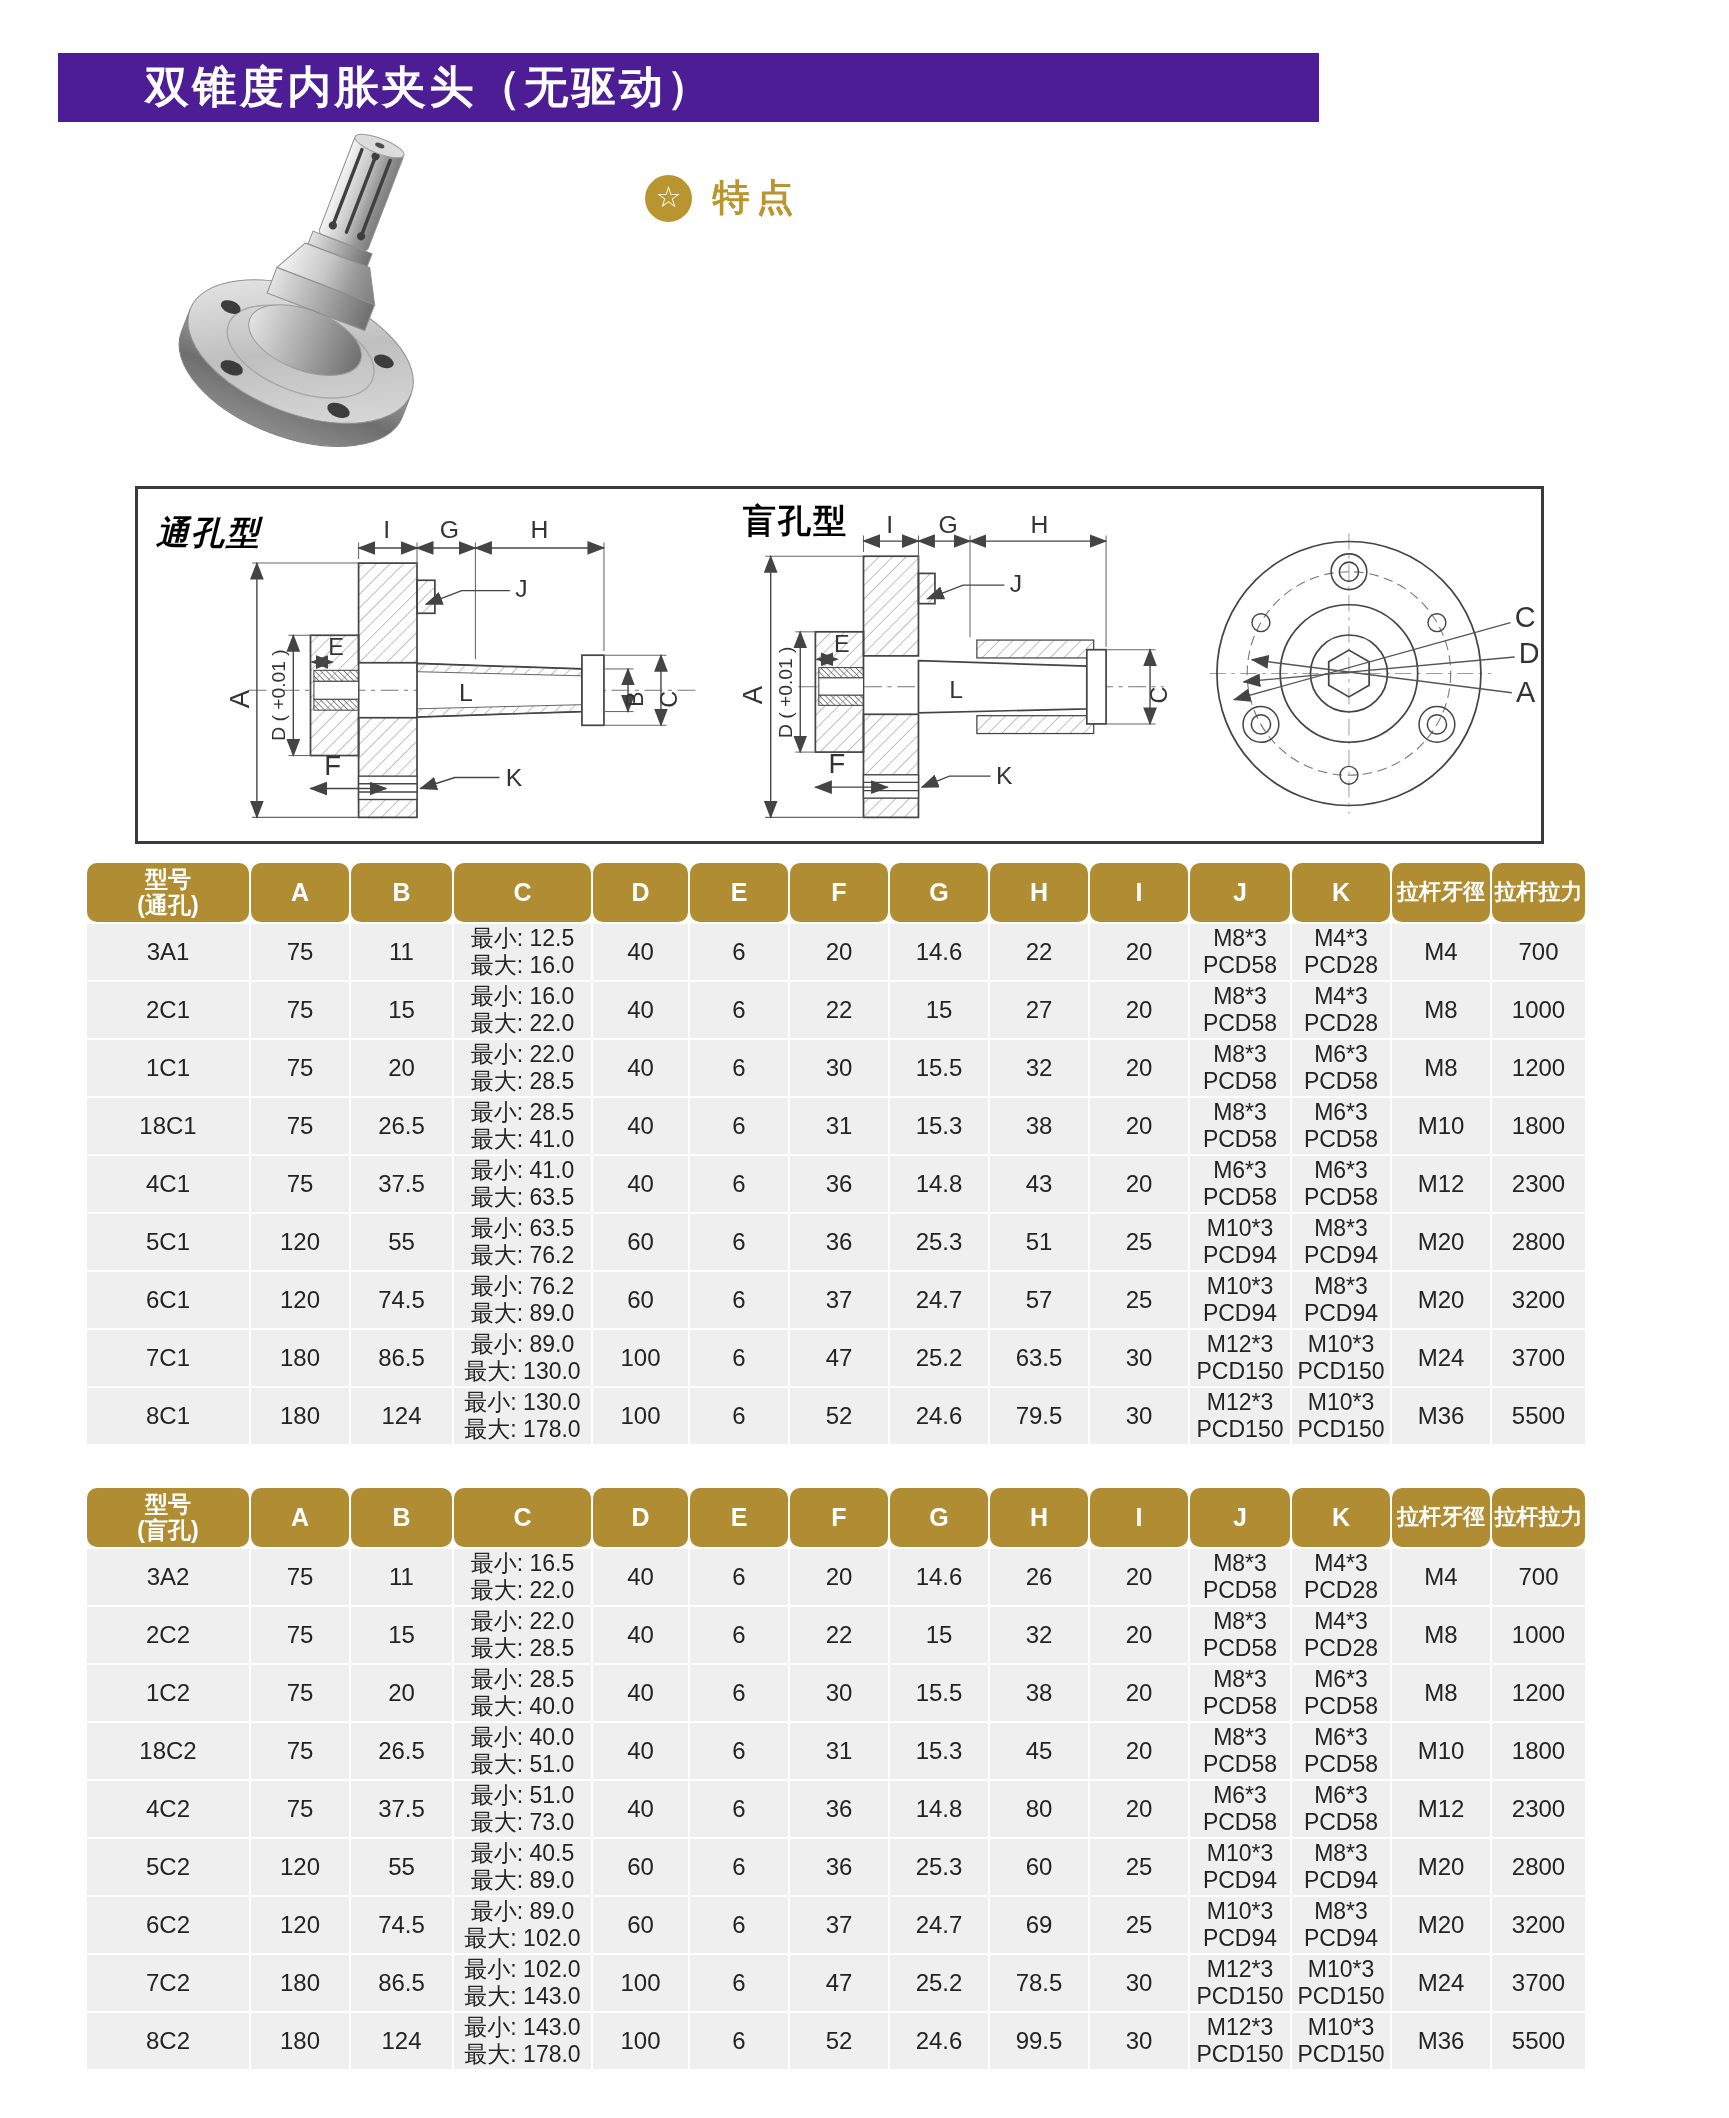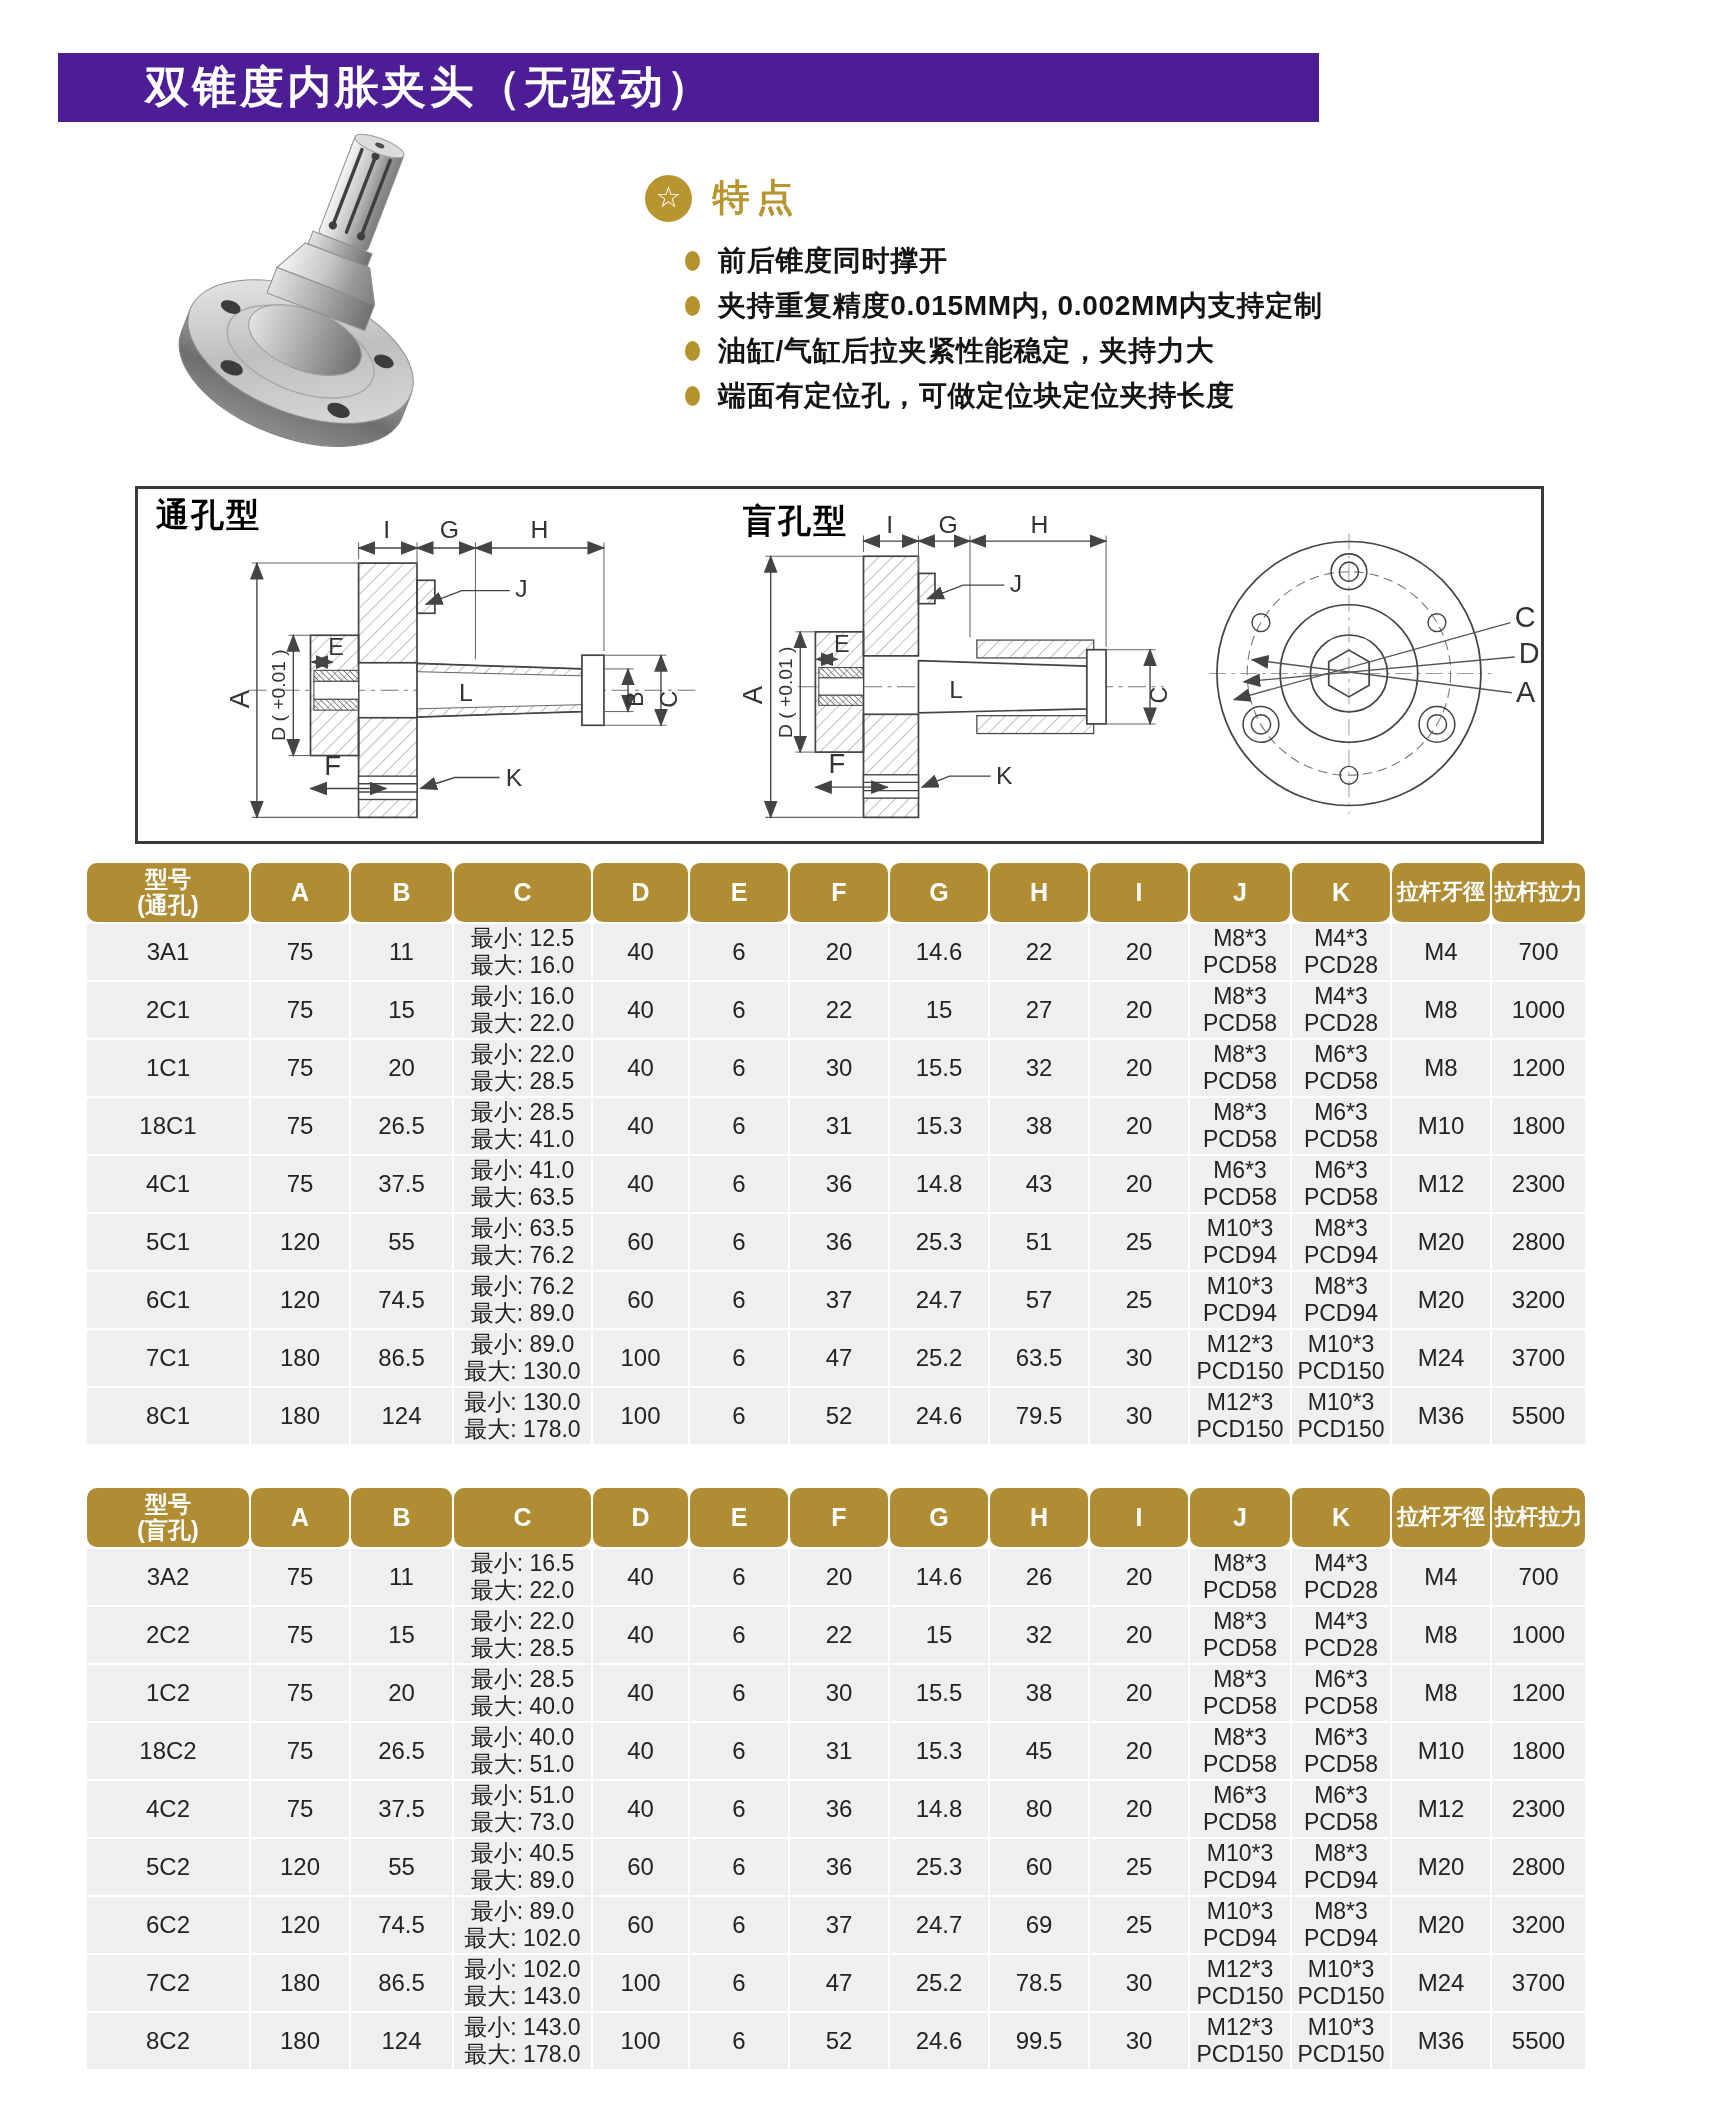--- a/index.html
+++ b/index.html
@@ -25,21 +25,21 @@
   .feature-dot { width:15px; height:20px; border-radius:50%; background:#B5922C; flex:0 0 auto; }
   .feature-text { font-size:28px; font-weight:bold; color:#141414; letter-spacing:0.7px; }
 
   
   .product-photo { position:absolute; left:110px; top:122px; width:399px; height:351px; }
 
   
   .diagram-box { position:absolute; left:135px; top:486px; width:1409px; height:358px;
                  border:3.4px solid #3a3a3a; background:#fff; }
   .dlabel { position:absolute; font-size:33px; font-weight:bold; color:#000; letter-spacing:2.1px; }
-  .dlabel.left  { left:18px; top:4px; }
+  .dlabel.left  { left:18px; top:22px;font-style:italic; }
   .dlabel.right { left:605px; top:9.6px; }
   .dwg { position:absolute; }
   .dwg text { font-family:"Liberation Sans","DejaVu Sans",sans-serif; fill:#333; }
 
   
   .spec-table { position:absolute; left:85px; width:1502px; table-layout:fixed;
                 border-collapse:separate; border-spacing:2.1px 2.8px; }
   .spec-table.t1 { top:861px; }
   .spec-table.t2 { top:1486px; }
   .spec-table th { background:#B08C33; color:#ffffff; font-weight:bold; font-size:25px;
@@ -108,38 +108,20 @@
     </g>
   </svg>
 
   <div class="features">
     <div class="features-heading">
       <span class="star-badge">
           <span>☆</span>
         </span>
       <span class="features-title">特点</span>
     </div>
-    <ul class="feature-list">
-      <li class="feature-item">
-        <span class="feature-dot"></span>
-        <span class="feature-text">前后锥度同时撑开</span>
-      </li>
-      <li class="feature-item">
-        <span class="feature-dot"></span>
-        <span class="feature-text">夹持重复精度0.015MM内, 0.002MM内支持定制</span>
-      </li>
-      <li class="feature-item">
-        <span class="feature-dot"></span>
-        <span class="feature-text">油缸/气缸后拉夹紧性能稳定，夹持力大</span>
-      </li>
-      <li class="feature-item">
-        <span class="feature-dot"></span>
-        <span class="feature-text">端面有定位孔，可做定位块定位夹持长度</span>
-      </li>
-    </ul>
   </div>
 
   <div class="diagram-box">
     <span class="dlabel left">通孔型</span>
     <span class="dlabel right">盲孔型</span>
 
     <svg class="dwg" style="left:13.8px; top:26px;" width="585" height="323" viewBox="0 0 850 470">
       <defs>
         <pattern id="th" patternUnits="userSpaceOnUse" width="14" height="14" patternTransform="rotate(45)">
           <line x1="0" y1="0" x2="0" y2="14" stroke="#8a8a8a" stroke-width="1.6"></line>

